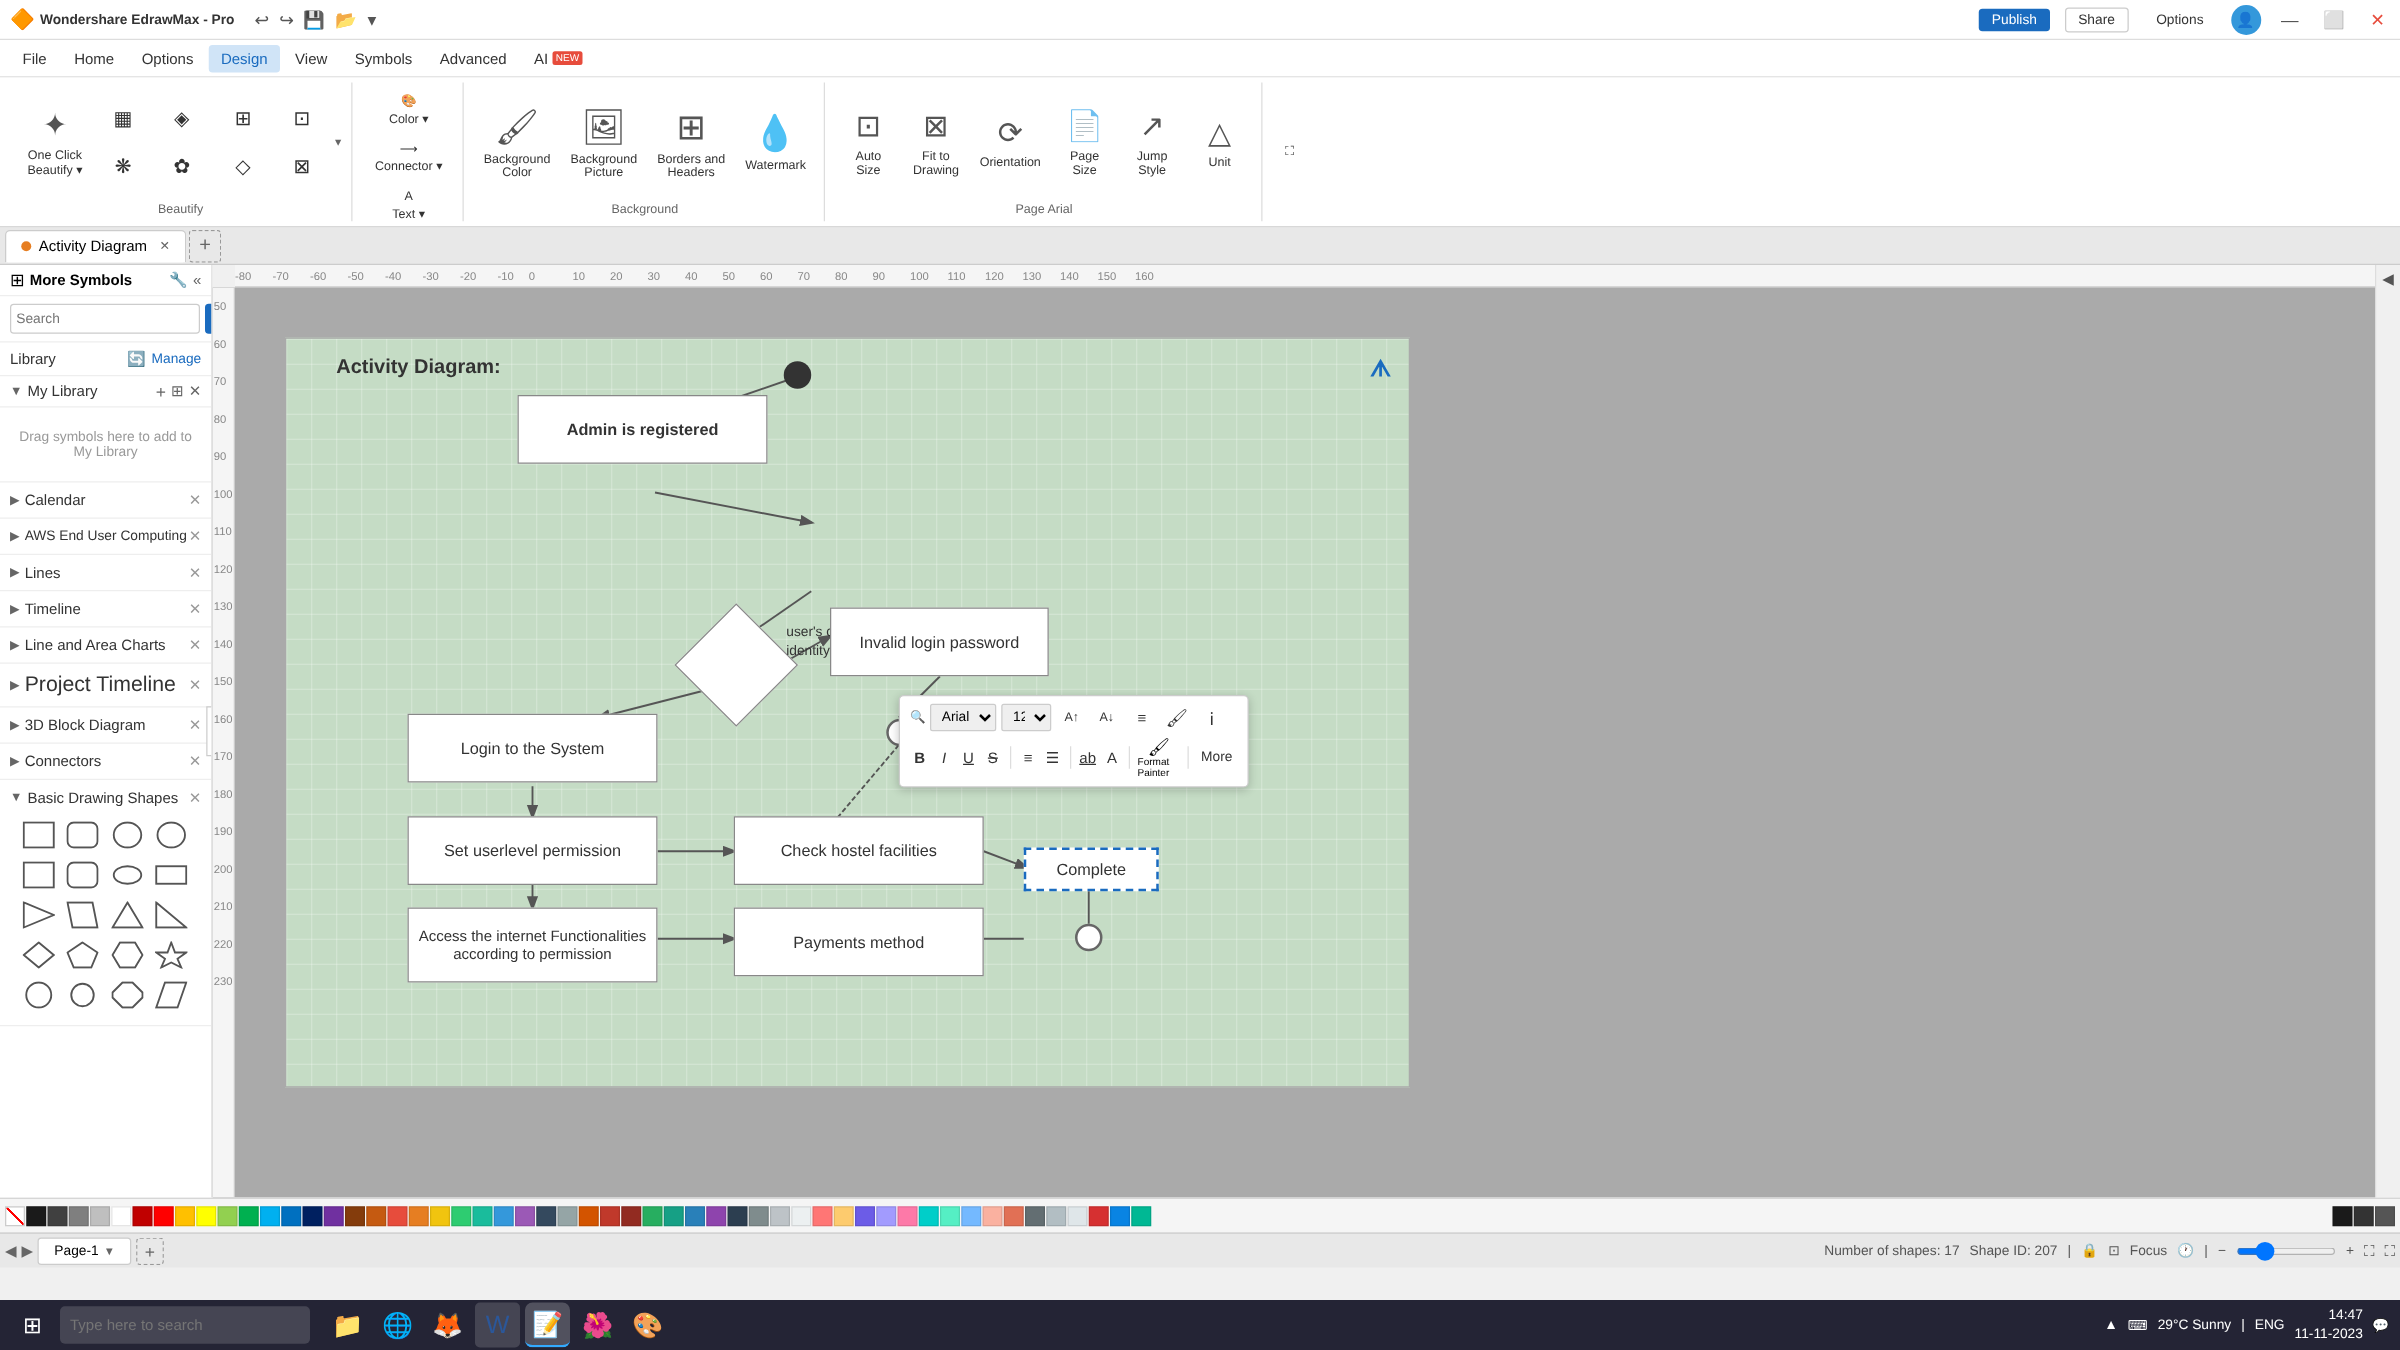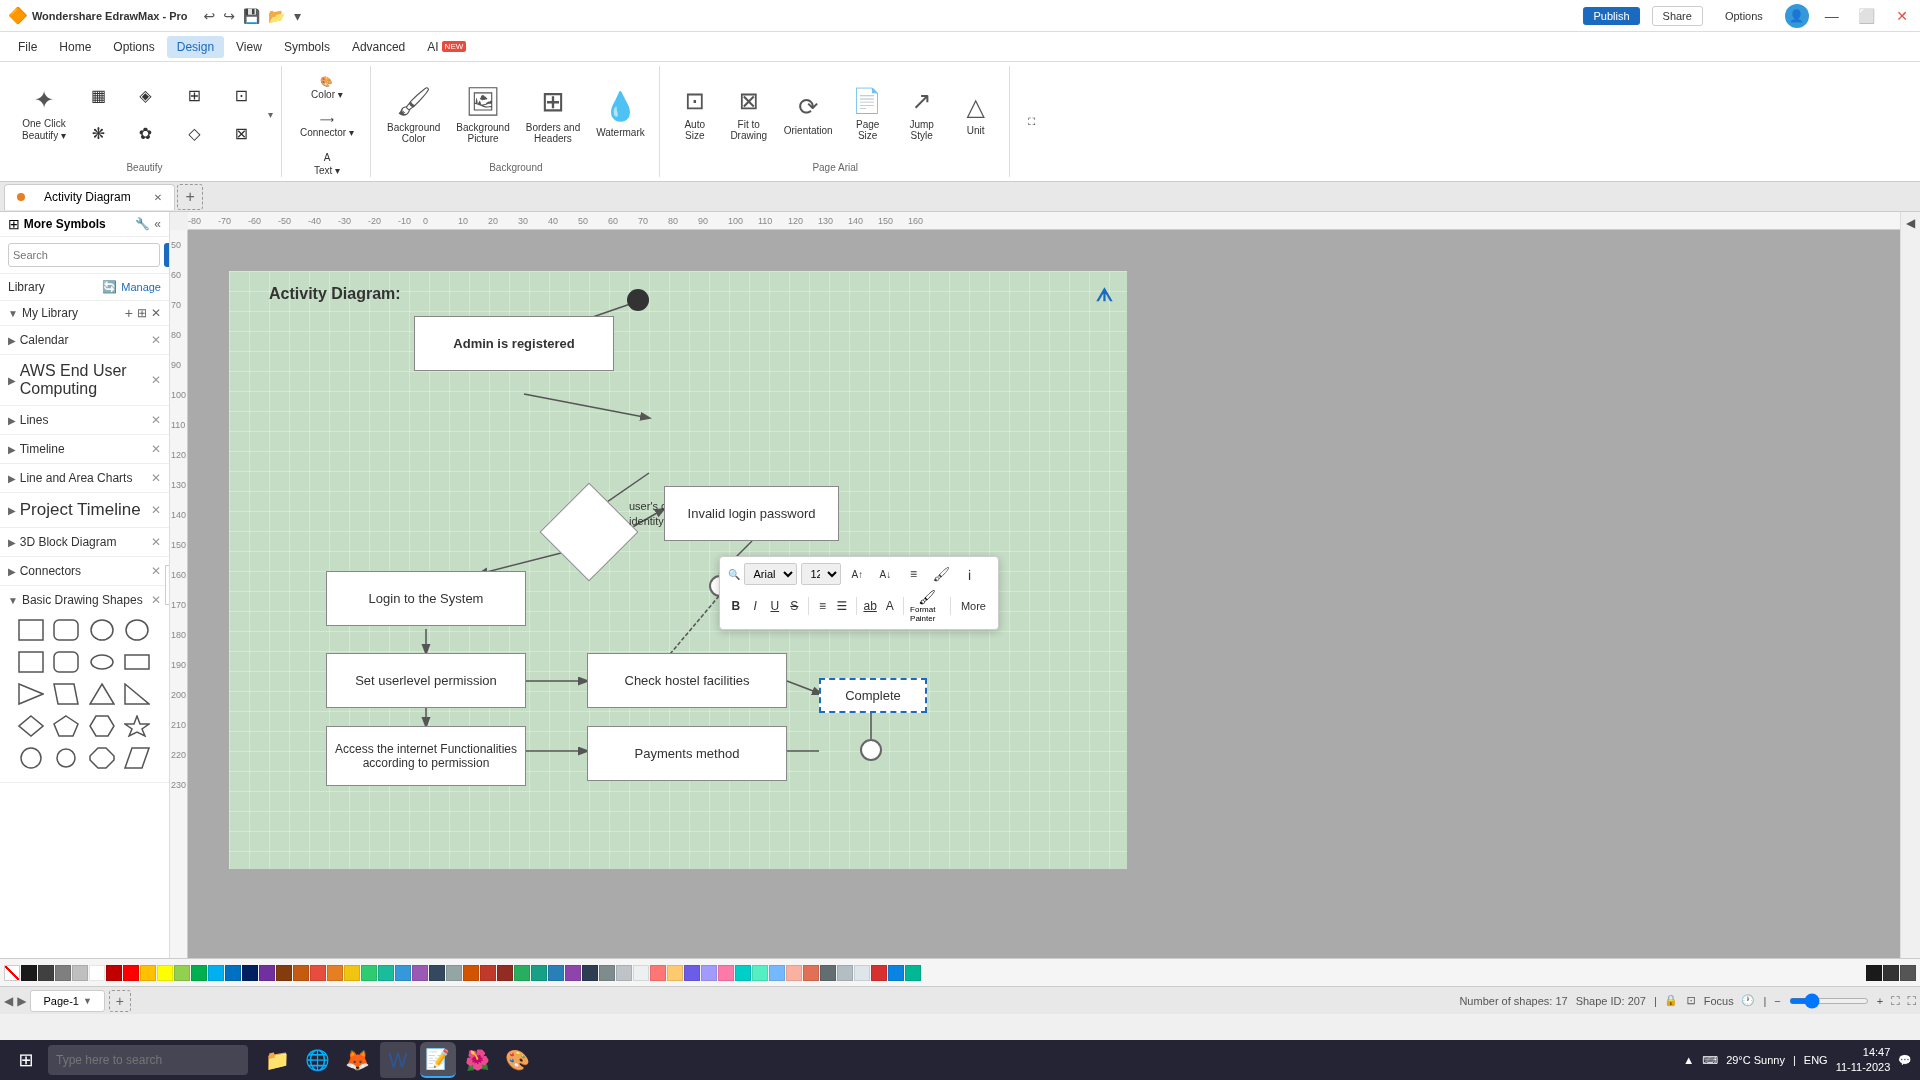--- a/index.html
+++ b/index.html
@@ -115,21 +115,21 @@
     }
     .tab {
       height: 26px;
       padding: 0 12px;
       background: #fff;
       border: 1px solid #ccc;
       border-bottom: none;
       border-radius: 4px 4px 0 0;
       display: flex;
       align-items: center;
-      gap: 19px;
+      gap: 6px;
       cursor: pointer;
       font-size: 12px;
     }
     .tab-dot { width: 8px; height: 8px; border-radius: 50%; background: #e67e22; }
     .tab-close { font-size: 10px; color: #666; margin-left: 4px; }
     .tab-add { width: 26px; height: 26px; border: 1px dashed #999; border-radius: 3px; display: flex; align-items: center; justify-content: center; cursor: pointer; font-size: 16px; color: #666; background: transparent; }
 
     
     .main-layout {
       display: flex;
@@ -623,33 +623,36 @@
       <span style="font-size:11px;color:#1a6bbf;cursor:pointer;">Manage</span>
     </div>
 
     <div class="my-library-header">
       <span style="font-size:10px;color:#666;">▼</span>
       <span style="font-size:12px;color:#333;flex:1;">My Library</span>
       <span style="font-size:14px;cursor:pointer;color:#666;">+</span>
       <span style="font-size:12px;cursor:pointer;color:#666;">⊞</span>
       <span style="font-size:12px;cursor:pointer;color:#666;">✕</span>
     </div>
+    <div class="my-library-drag-area">
+      <span>Drag symbols here to add to My Library</span>
+    </div>
 
     <div style="overflow-y:auto;flex:1;">
       <div class="sidebar-section">
         <div class="sidebar-section-header">
           <span style="font-size:10px;color:#666;">▶</span>
           <span style="flex:1;margin-left:4px;font-size:12px;">Calendar</span>
           <span style="font-size:12px;color:#999;cursor:pointer;">✕</span>
         </div>
       </div>
       <div class="sidebar-section">
         <div class="sidebar-section-header">
           <span style="font-size:10px;color:#666;">▶</span>
-          <span style="flex:1;margin-left:4px;font-size:16px;">AWS End User Computing</span>
+          <span style="flex:1;margin-left:4px;font-size:11px;">AWS End User Computing</span>
           <span style="font-size:12px;color:#999;cursor:pointer;">✕</span>
         </div>
       </div>
       <div class="sidebar-section">
         <div class="sidebar-section-header">
           <span style="font-size:10px;color:#666;">▶</span>
           <span style="flex:1;margin-left:4px;font-size:12px;">Lines</span>
           <span style="font-size:12px;color:#999;cursor:pointer;">✕</span>
         </div>
       </div>

